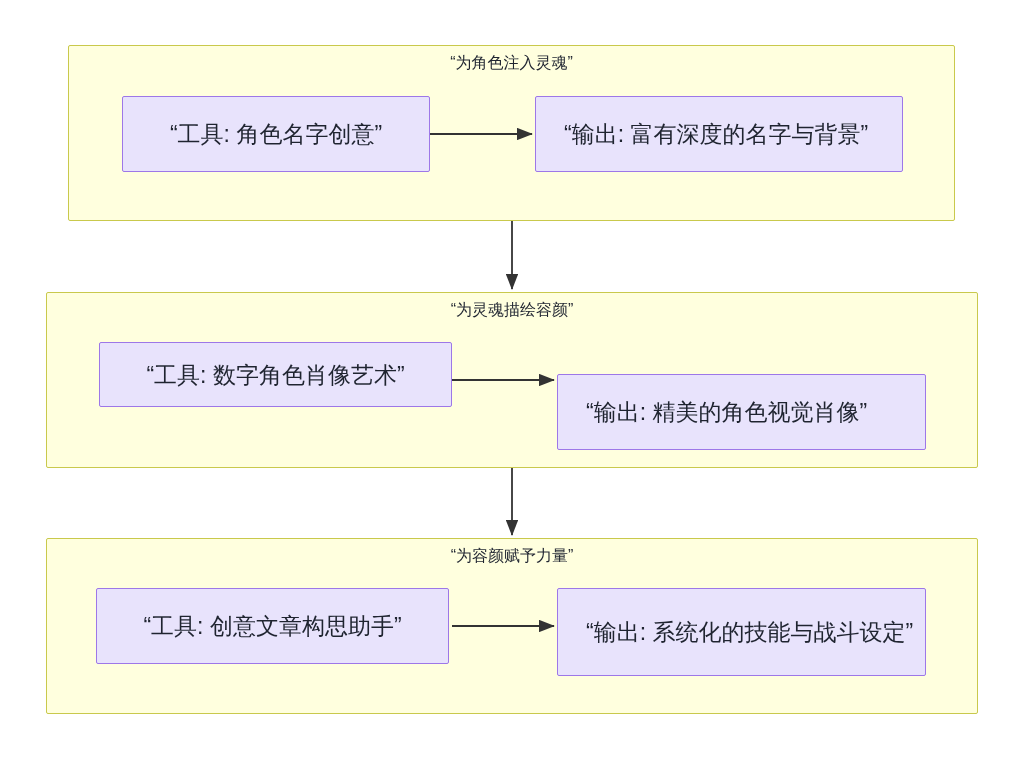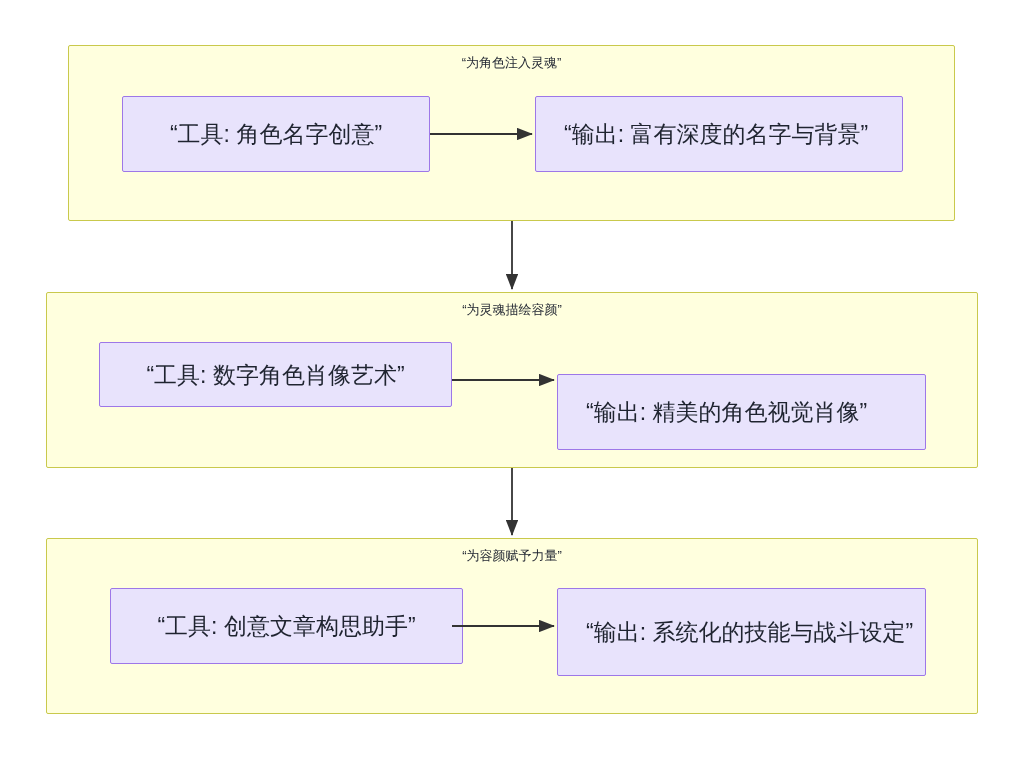--- a/index.html
+++ b/index.html
@@ -28,21 +28,21 @@
     border: 1.6px solid #c9c94c;
     border-radius: 2px;
     box-sizing: border-box;
   }
   .subgraph-title {
     position: absolute;
     left: 0;
     right: 0;
     text-align: center;
     color: #1f2430;
-    font-size: 13px;
+    font-size: 16px;
     line-height: 22px;
     white-space: nowrap;
     overflow: hidden;
   }
   .node {
     position: absolute;
     background: #e8e3fc;
     border: 1.7px solid #9d77e8;
     border-radius: 2px;
     box-sizing: border-box;
@@ -97,21 +97,21 @@
     <span class="node-label">“工具: 数字角色肖像艺术”</span>
   </div>
 
   <div class="node clipped" style="left:557px; top:342px; width:369px; height:76px;margin-top:32px;">
     <span class="node-label">“输出: 精美的角色视觉肖像”</span>
   </div>
 
   <div class="subgraph" style="left:46px; top:538px; width:932px; height:176px;"></div>
   <div class="subgraph-title" style="left:46px; top:545px; width:932px;">“为容颜赋予力量”</div>
 
-  <div class="node" style="left:110px; top:588px; width:353px; height:76px;">
+  <div class="node" style="left:96px; top:588px; width:353px; height:76px;">
     <span class="node-label">“工具: 创意文章构思助手”</span>
   </div>
 
   <div class="node clipped" style="left:557px; top:588px; width:369px; height:88px;">
     <span class="node-label">“输出: 系统化的技能与战斗设定”</span>
   </div>
 
   <svg class="edges" viewBox="0 0 1024 761" xmlns="http://www.w3.org/2000/svg">
     <defs>
       <marker id="arrowhead" markerWidth="9" markerHeight="7" refX="8.5" refY="3.5" orient="auto" markerUnits="strokeWidth">

